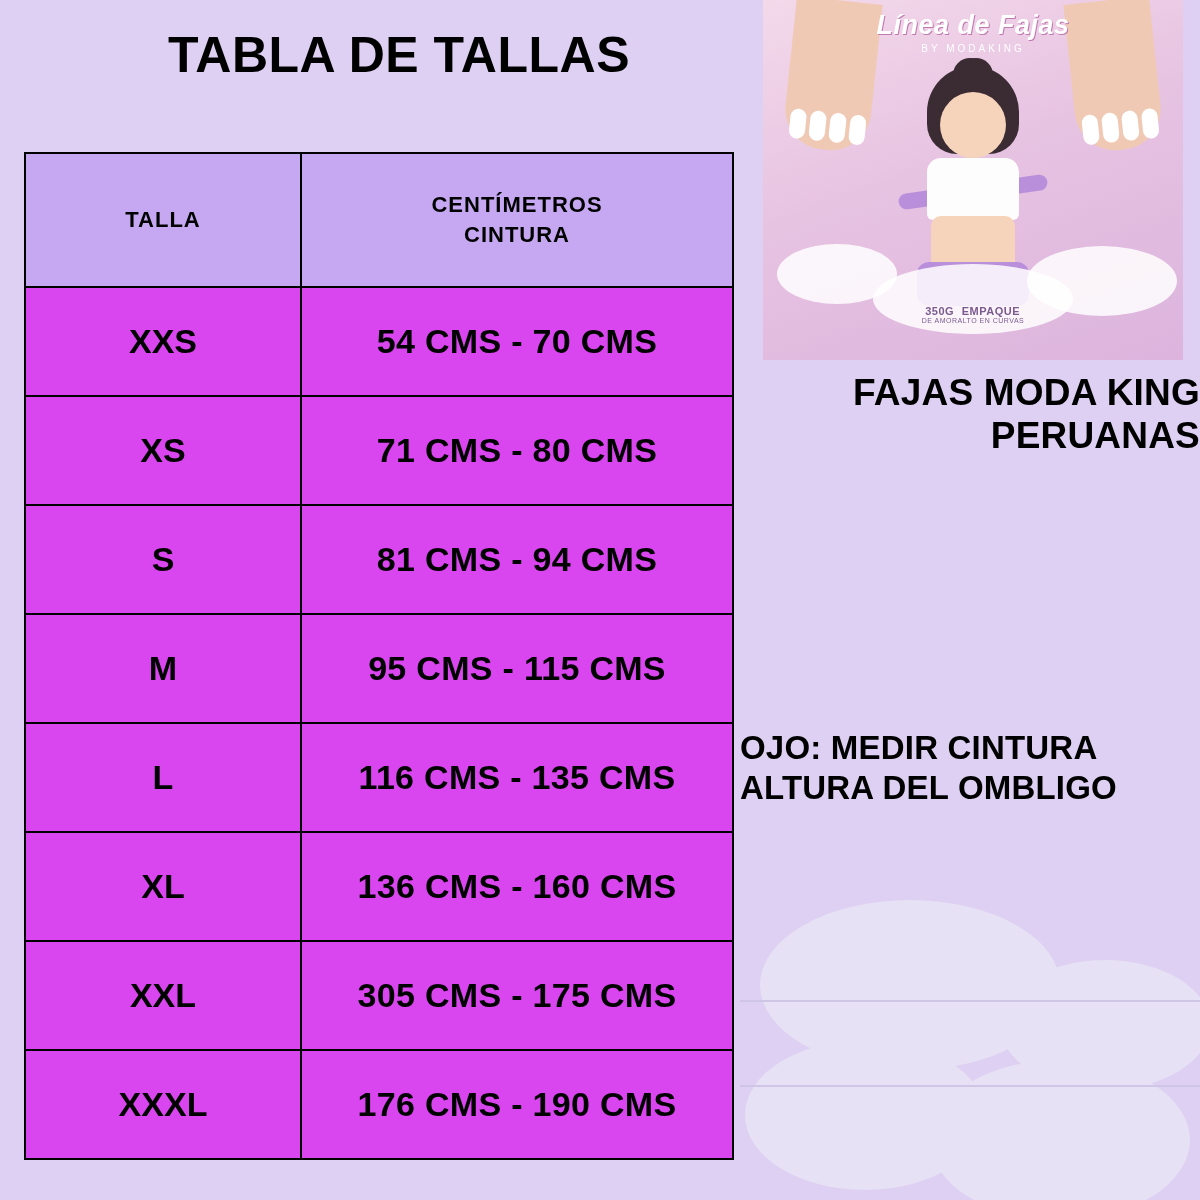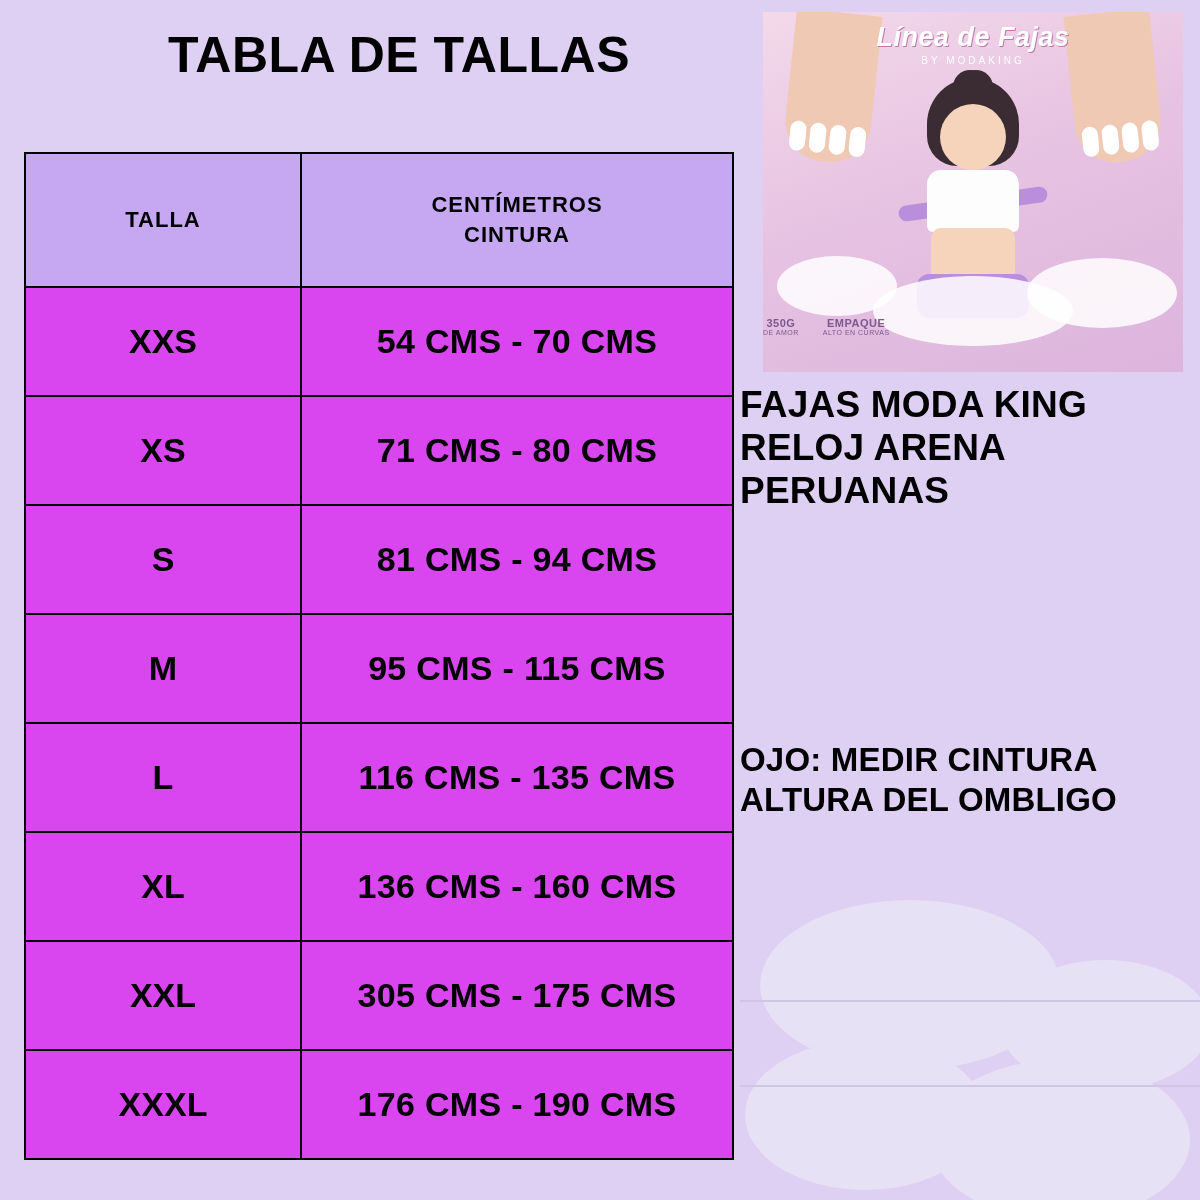--- a/index.html
+++ b/index.html
@@ -88,21 +88,21 @@
   }
   .cell-range {
     font-size: 34px;
     font-weight: bold;
     letter-spacing: 0.3px;
   }
 
   
   .right-panel {
     position: absolute;
-    left: 740px; top: 12px;
+    left: 740px; top: 0;
     width: 460px;
     height: 1108px;
   }
 
   .product-image {
     position: absolute;
     left: 23px;
     top: 0;
     width: 420px;
     height: 360px;
@@ -234,36 +234,35 @@
     border-radius: 50%;
   }
   .cp1 { width: 120px; height: 60px; left: 14px; bottom: 56px; }
   .cp2 { width: 150px; height: 70px; right: 6px; bottom: 44px; }
   .cp3 { width: 200px; height: 70px; left: 110px; bottom: 26px; }
   .pkg-foot {
     position: absolute;
     bottom: 36px;
     width: 100%;
     display: flex;
-    justify-content: flex-start;
+    justify-content: center;
     color: #7a5a8f;
     font-size: 11px;
     font-weight: bold;
     text-align: center;
     letter-spacing: .5px;
-    gap: 24px;
   }
   .pkg-foot small { display: block; font-size: 7px; font-weight: normal; }
 
   .brand-text {
     position: absolute;
     left: 0;
     top: 372px;
     width: 460px;
-    text-align: left;
+    text-align: right;
     font-size: 37px;
     font-weight: bold;
     line-height: 1.16;
     color: #000;
     letter-spacing: 0.2px;
   }
   .note-text {
     position: absolute;
     left: 0;
     top: 728px;
@@ -381,21 +380,20 @@
       </div>
       <div>
         <span>EMPAQUE</span>
         <small>ALTO EN CURVAS</small>
       </div>
     </div>
   </div>
 
   <div class="brand-text">
     <div>FAJAS MODA KING</div>
-    <div>RELOJ ARENA</div>
     <div>PERUANAS</div>
   </div>
 
   <div class="note-text">
     <div>OJO: MEDIR CINTURA</div>
     <div>ALTURA DEL OMBLIGO</div>
   </div>
 </div>
 
 </body></html>

